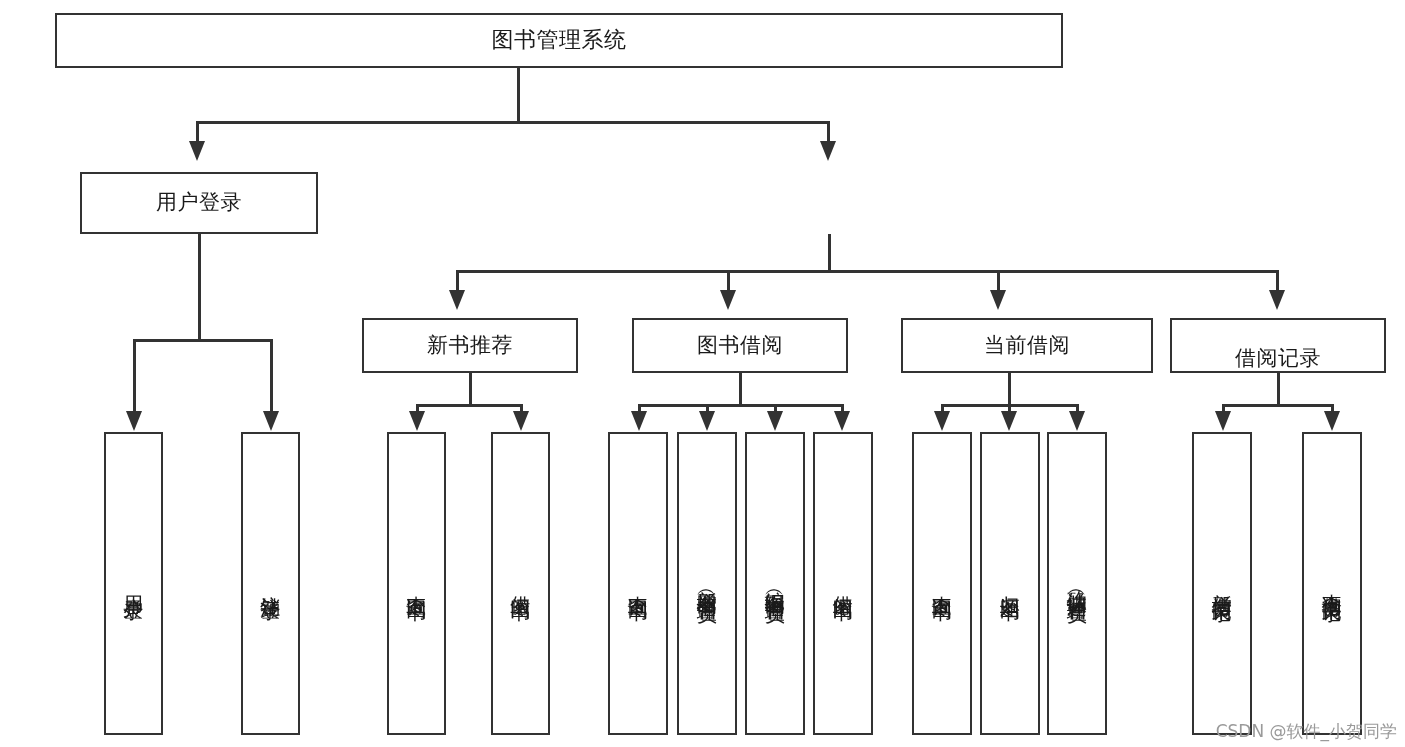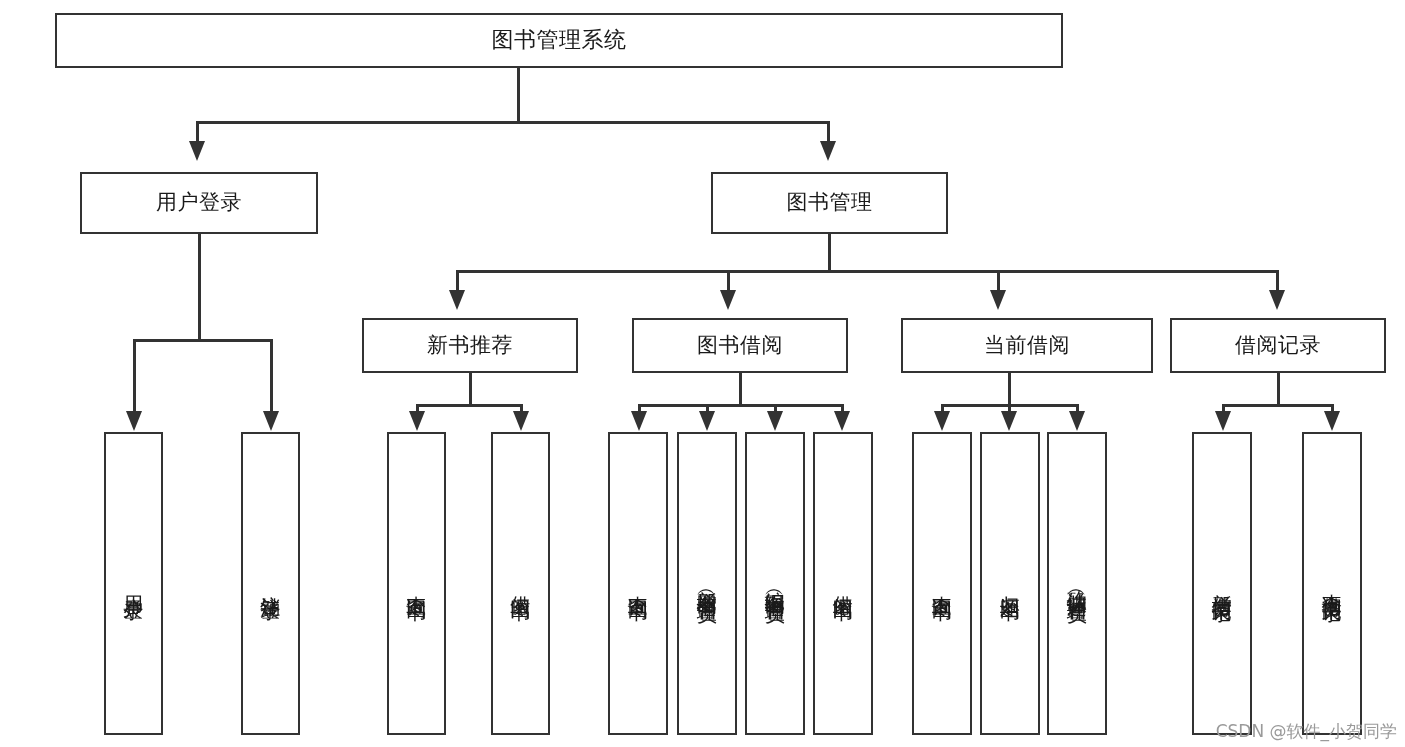--- a/index.html
+++ b/index.html
@@ -89,23 +89,20 @@
   <div class="hline" style="left:196px; top:121px; width:634px; height:2.5px;"></div>
 
   <div class="vline" style="left:196px; top:121px; height:20px;"></div>
   <div class="arrow" style="left:189px; top:141px;"></div>
 
   <div class="vline" style="left:827px; top:121px; height:20px;"></div>
   <div class="arrow" style="left:820px; top:141px;"></div>
 
   <div class="node h" style="left:80px; top:172px; width:238px; height:62px;">
     <span>用户登录</span>
-  </div>
-  <div class="node h" style="left:711px; top:172px; width:237px; height:62px;">
-    <span>图书管理</span>
   </div>
 
   <div class="vline" style="left:198px; top:234px; height:106px;"></div>
   <div class="hline" style="left:133px; top:339px; width:139px;"></div>
   <div class="vline" style="left:133px; top:339px; height:72px;"></div>
   <div class="arrow" style="left:126px; top:411px;"></div>
   <div class="vline" style="left:270px; top:339px; height:72px;"></div>
   <div class="arrow" style="left:263px; top:411px;"></div>
 
   <div class="vline" style="left:828px; top:234px; height:37px;"></div>
@@ -121,21 +118,21 @@
 
   <div class="node h" style="left:632px; top:318px; width:216px; height:55px;">
     <span>图书借阅</span>
   </div>
   <div class="node h" style="left:362px; top:318px; width:216px; height:55px;">
     <span>新书推荐</span>
   </div>
   <div class="node h" style="left:901px; top:318px; width:252px; height:55px;">
     <span>当前借阅</span>
   </div>
-  <div class="node h" style="left:1170px; top:318px; width:216px; height:55px;">
+  <div class="node h" style="left:1170px; top:318px; width:216px; height:55px;align-items:flex-end;">
     <span>借阅记录</span>
   </div>
 
   <div class="vline" style="left:469px; top:373px; height:32px;"></div>
   <div class="hline" style="left:416px; top:404px; width:106px;"></div>
   <div class="vline" style="left:416px; top:404px; height:7px;"></div>
   <div class="arrow" style="left:409px; top:411px;"></div>
   <div class="vline" style="left:520px; top:404px; height:7px;"></div>
   <div class="arrow" style="left:513px; top:411px;"></div>
 

